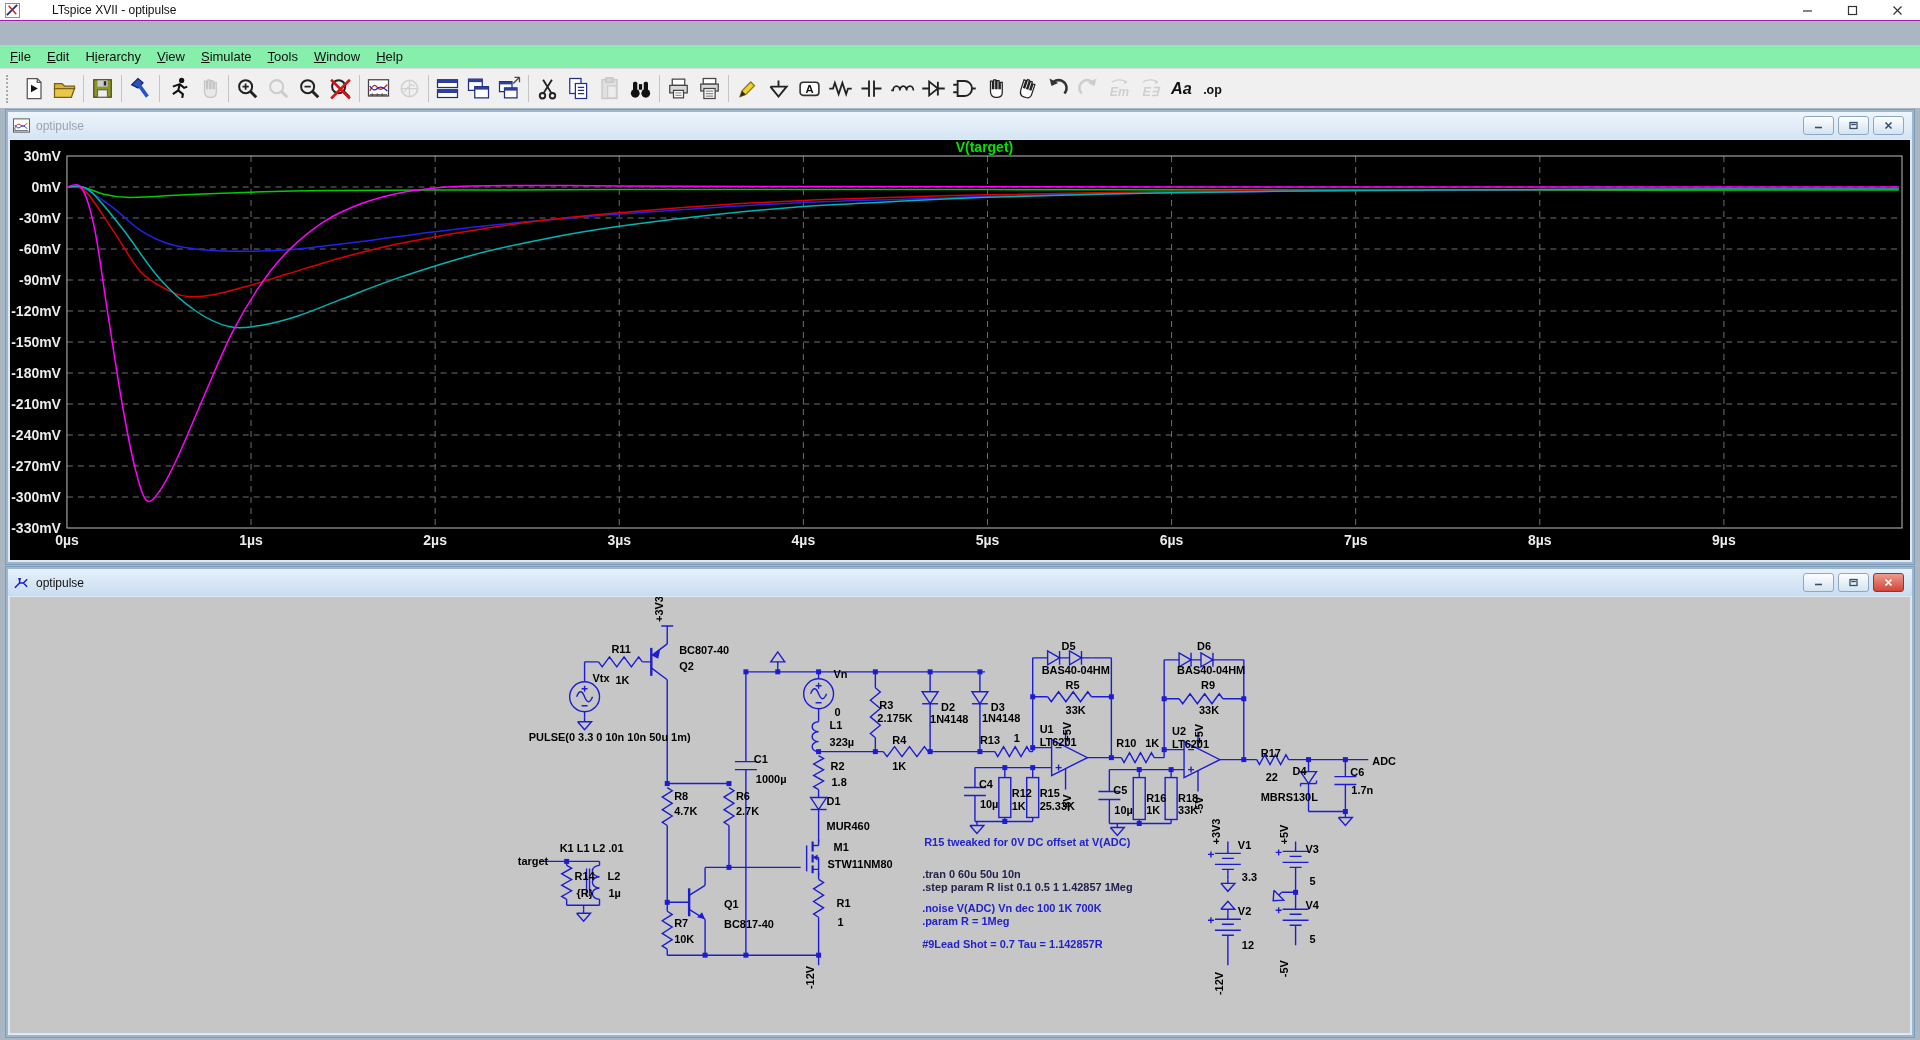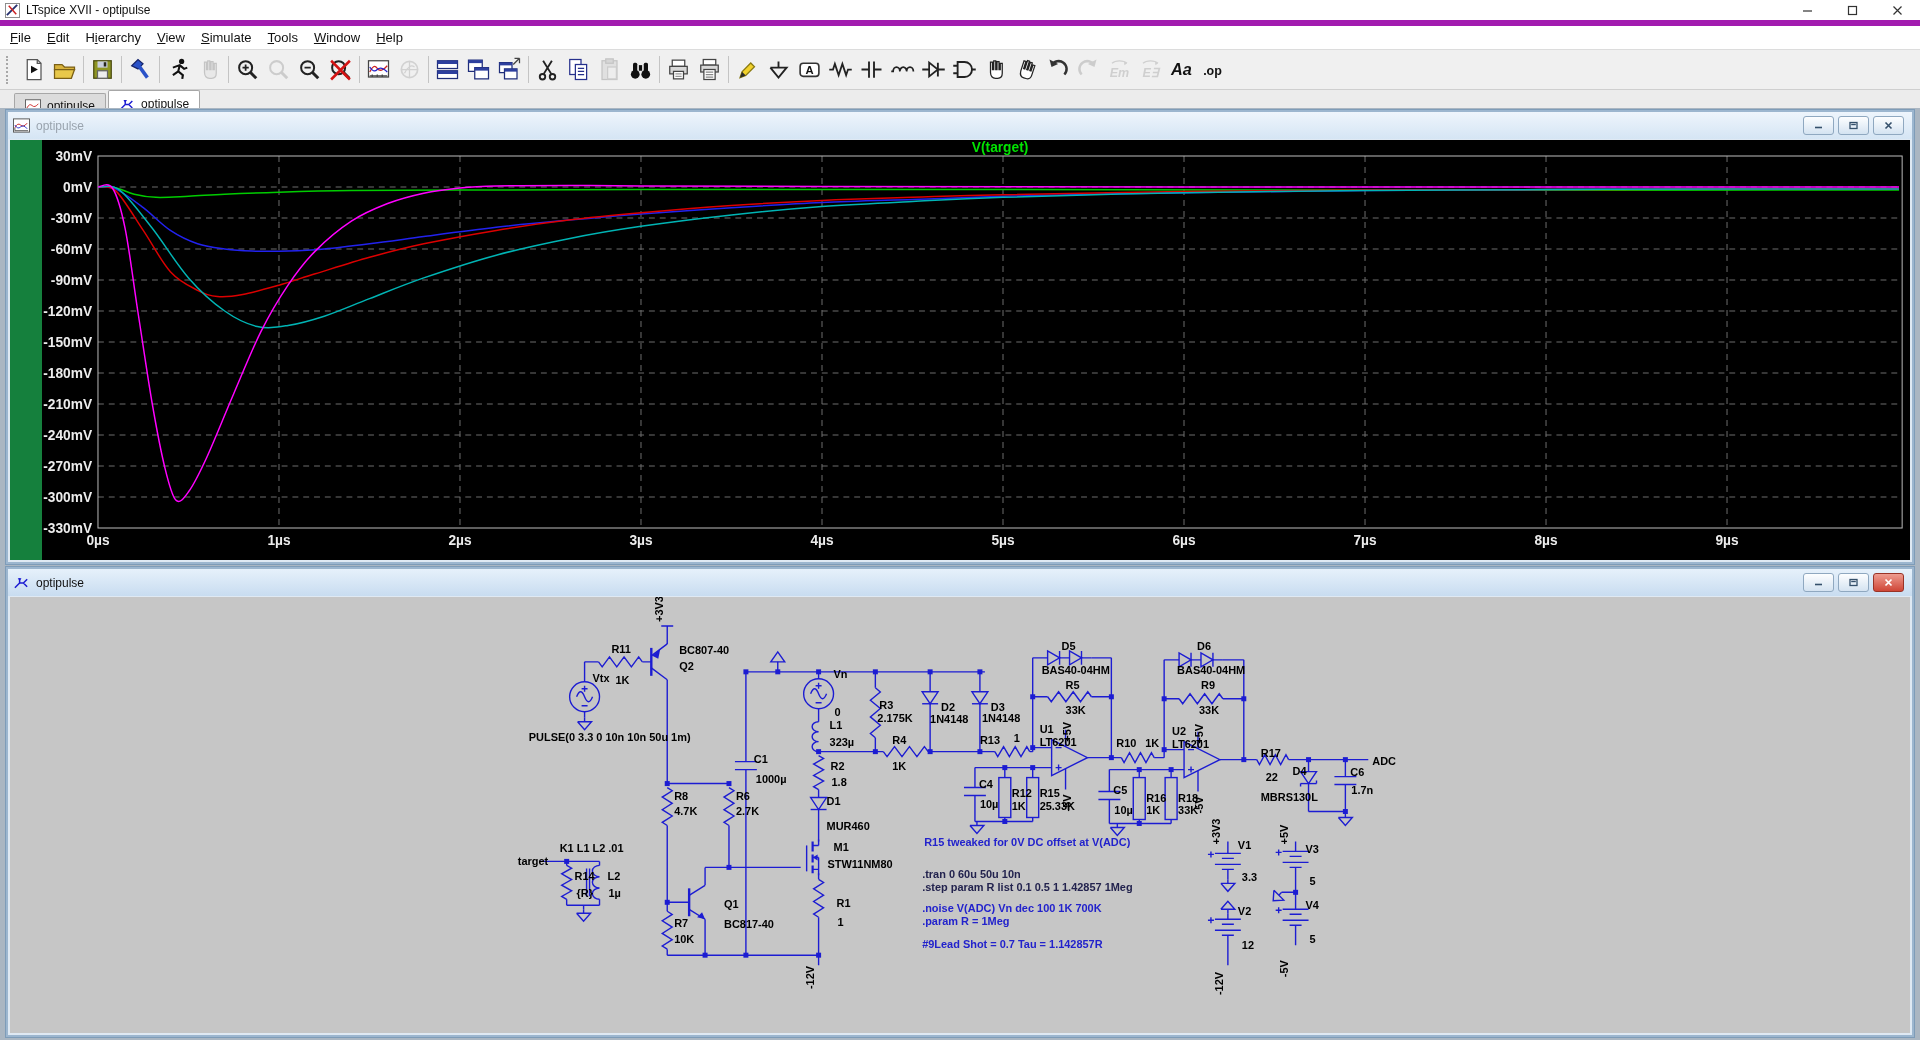--- a/index.html
+++ b/index.html
@@ -1,25 +1,25 @@
 <!DOCTYPE html>
 <html><head>
 <meta charset="utf-8">
 <style>
   html,body{margin:0;padding:0;width:1920px;height:1040px;overflow:hidden;
     font-family:"Liberation Sans",sans-serif;background:#aab6c2;-webkit-font-smoothing:antialiased;}
   
-  .titlebar{height:20px;background:#ffffff;display:flex;align-items:center;padding-left:5px;border-bottom:6px solid #a21caf;}
+  .titlebar{height:20px;background:#ffffff;display:flex;align-items:center;padding-left:5px;border-bottom:1px solid #a21caf;gap:26px;}
   .app-icon{width:15px;height:15px;margin-right:6px;display:inline-flex;}
   .app-title{font-size:12px;color:#111;}
   .app-btns{margin-left:auto;display:flex;height:100%;}
   .abtn{width:45px;height:100%;display:flex;align-items:center;justify-content:center;}
   .abtn svg{width:11px;height:11px;}
   
-  .menubar{height:23px;background:#ffffff;display:flex;align-items:center;font-size:13px;color:#111;padding-left:2px;}
+  .menubar{height:23px;background:#86efac;display:flex;align-items:center;font-size:13px;color:#111;padding-left:2px;margin-top:24px;}
   .menu-item{padding:2px 8px;}
   .menu-item u{text-decoration:underline;}
   
   .toolbar{height:37px;background:#f0f0f0;display:flex;align-items:center;padding:1px 2px 1px 4px;border-top:1px solid #dcdcdc;border-bottom:1px solid #cfcfcf;}
   .thandle{width:5px;height:28px;border-left:2px dotted #a8a8a8;margin:0 5px 0 2px;}
   .tbtn{width:31px;height:31px;display:flex;align-items:center;justify-content:center;flex:none;}
   .tbtn svg{width:25px;height:25px;}
   .tbtn.dis{opacity:.5;filter:grayscale(1);font-style:italic;}
   .tsep{width:1px;height:27px;background:#c4c4c4;margin:0 3px;flex:none;}
   .tbtn text{font-family:"Liberation Sans",sans-serif;}
@@ -38,21 +38,21 @@
           background:linear-gradient(#eef5fc,#d5e5f4);}
   .ctitle.active{background:linear-gradient(#e6f1fb,#c8dcf0);}
   .ctitle .wtext{color:#9aa4ae;}
   .ctitle.active .wtext{color:#111;}
   .ctitle svg.wicon{width:17px;height:15px;}
   .wbtns{margin-left:auto;display:flex;gap:4px;padding-right:3px;}
   .wbtn{width:29px;height:17px;border:1px solid #8fa8c0;border-radius:3px;
         background:linear-gradient(#fdfeff,#d4e3f1);display:flex;align-items:center;justify-content:center;}
   .wbtn svg{width:11px;height:9px;}
   .wbtn.closer{background:linear-gradient(#ee9c90,#cf4637);border-color:#993327;}
-  .wave-content{position:absolute;left:2px;right:2px;top:28px;bottom:2px;background:#15803d;padding-left:32px;}
+  .wave-content{position:absolute;left:2px;right:2px;top:28px;bottom:2px;background:#f97316;}
   .schem-content{position:absolute;left:2px;right:2px;top:28px;bottom:2px;background:#c6c6c6;}
   .wave-content svg,.schem-content svg{width:100%;height:100%;display:block;}
   .plot-label{font-family:"Liberation Sans",sans-serif;font-size:14px;font-weight:600;fill:#ececec;}
   .legend{font-family:"Liberation Sans",sans-serif;font-size:14px;font-weight:700;}
   .slab{font-family:"Liberation Sans",sans-serif;font-size:11px;font-weight:700;fill:#000;}
   .slab.blue{fill:#2222cc;}
   .slab.navy{fill:#23234e;}
   .sk{stroke:#1c1cd2;fill:none;stroke-width:1.4px;}
   .sf{fill:#1c1cd2;stroke:none;}
 </style>

